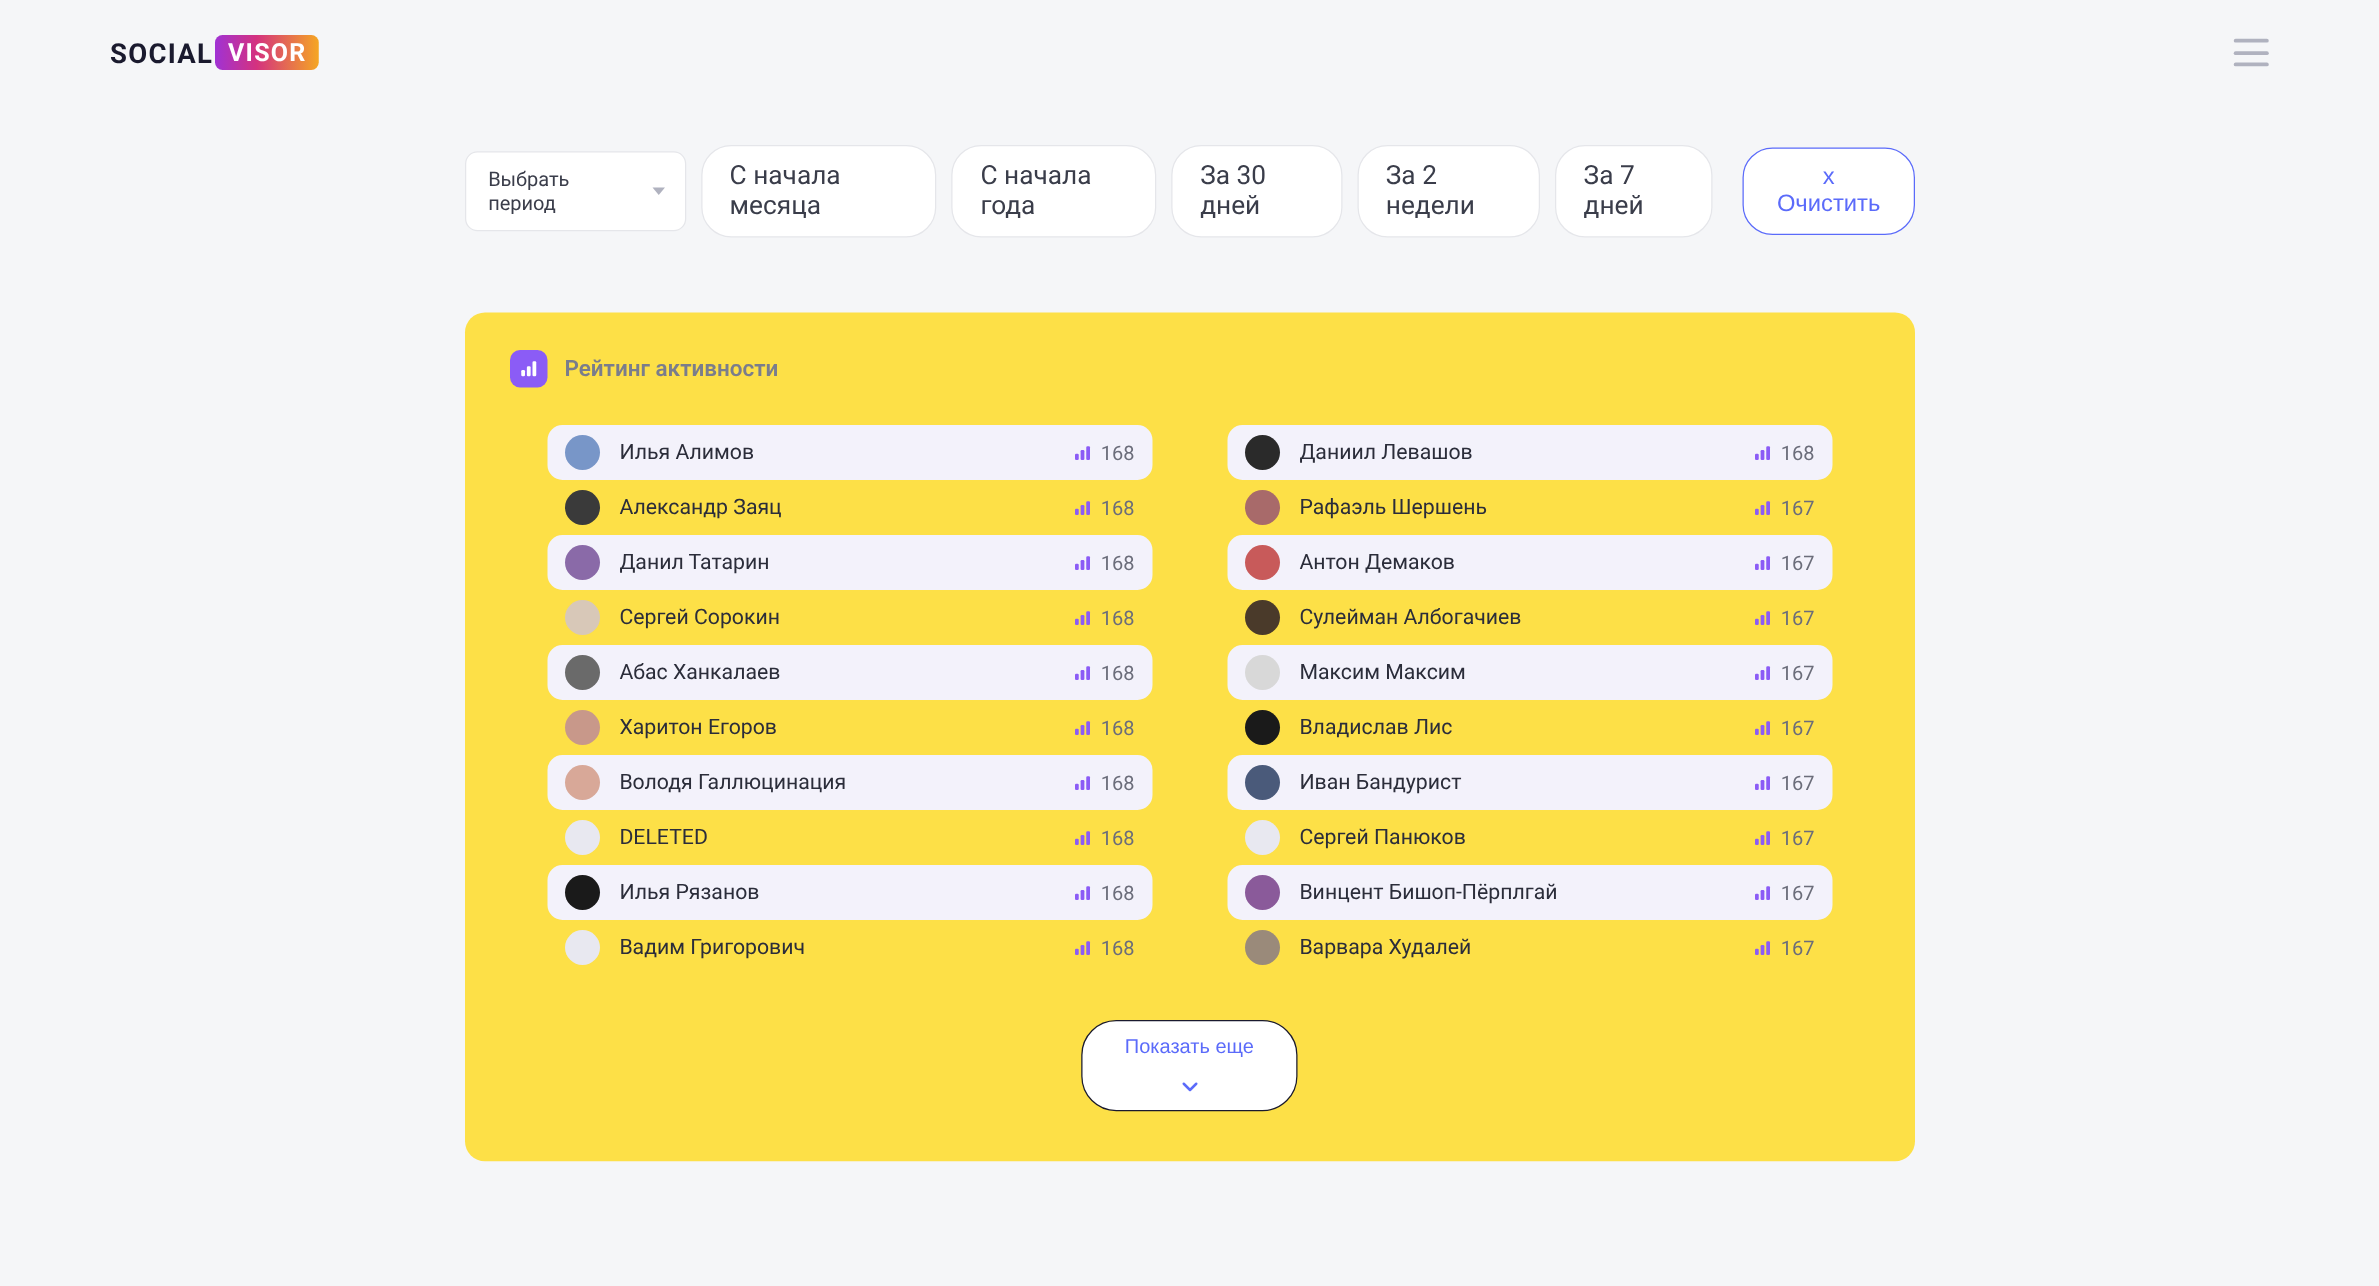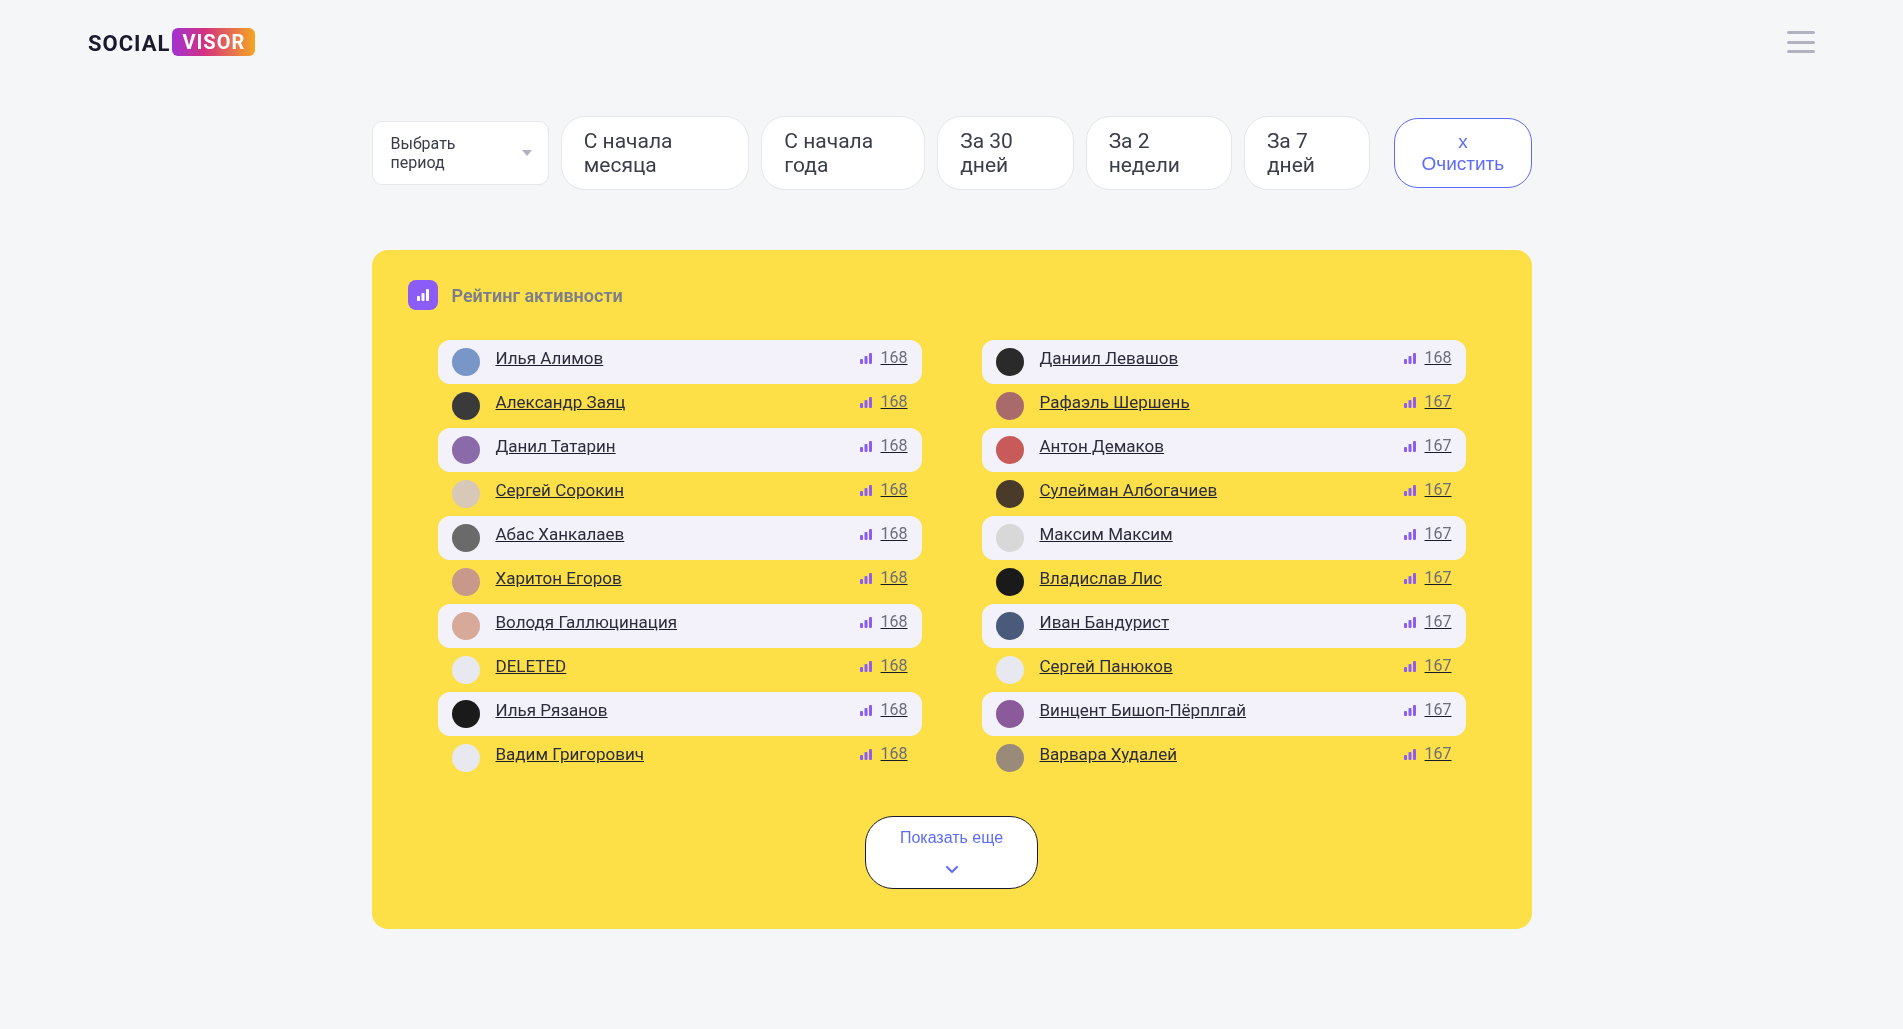--- a/index.html
+++ b/index.html
@@ -123,24 +123,23 @@
   color: #7a7d8c;
 }
 .list-grid {
   display: grid;
   grid-template-columns: 1fr 1fr;
   gap: 0 60px;
   padding: 0 30px;
 }
 .user-row {
   display: flex;
-  align-items: flex-start;
+  align-items: center;
   padding: 8px 14px;
   border-radius: 12px;
-  text-decoration: underline;
 }
 .user-row.alt { background: #f3f2fb; }
 .avatar {
   width: 28px;
   height: 28px;
   border-radius: 50%;
   flex-shrink: 0;
   margin-right: 16px;
   background: #d8d8e0;
   display: flex;

